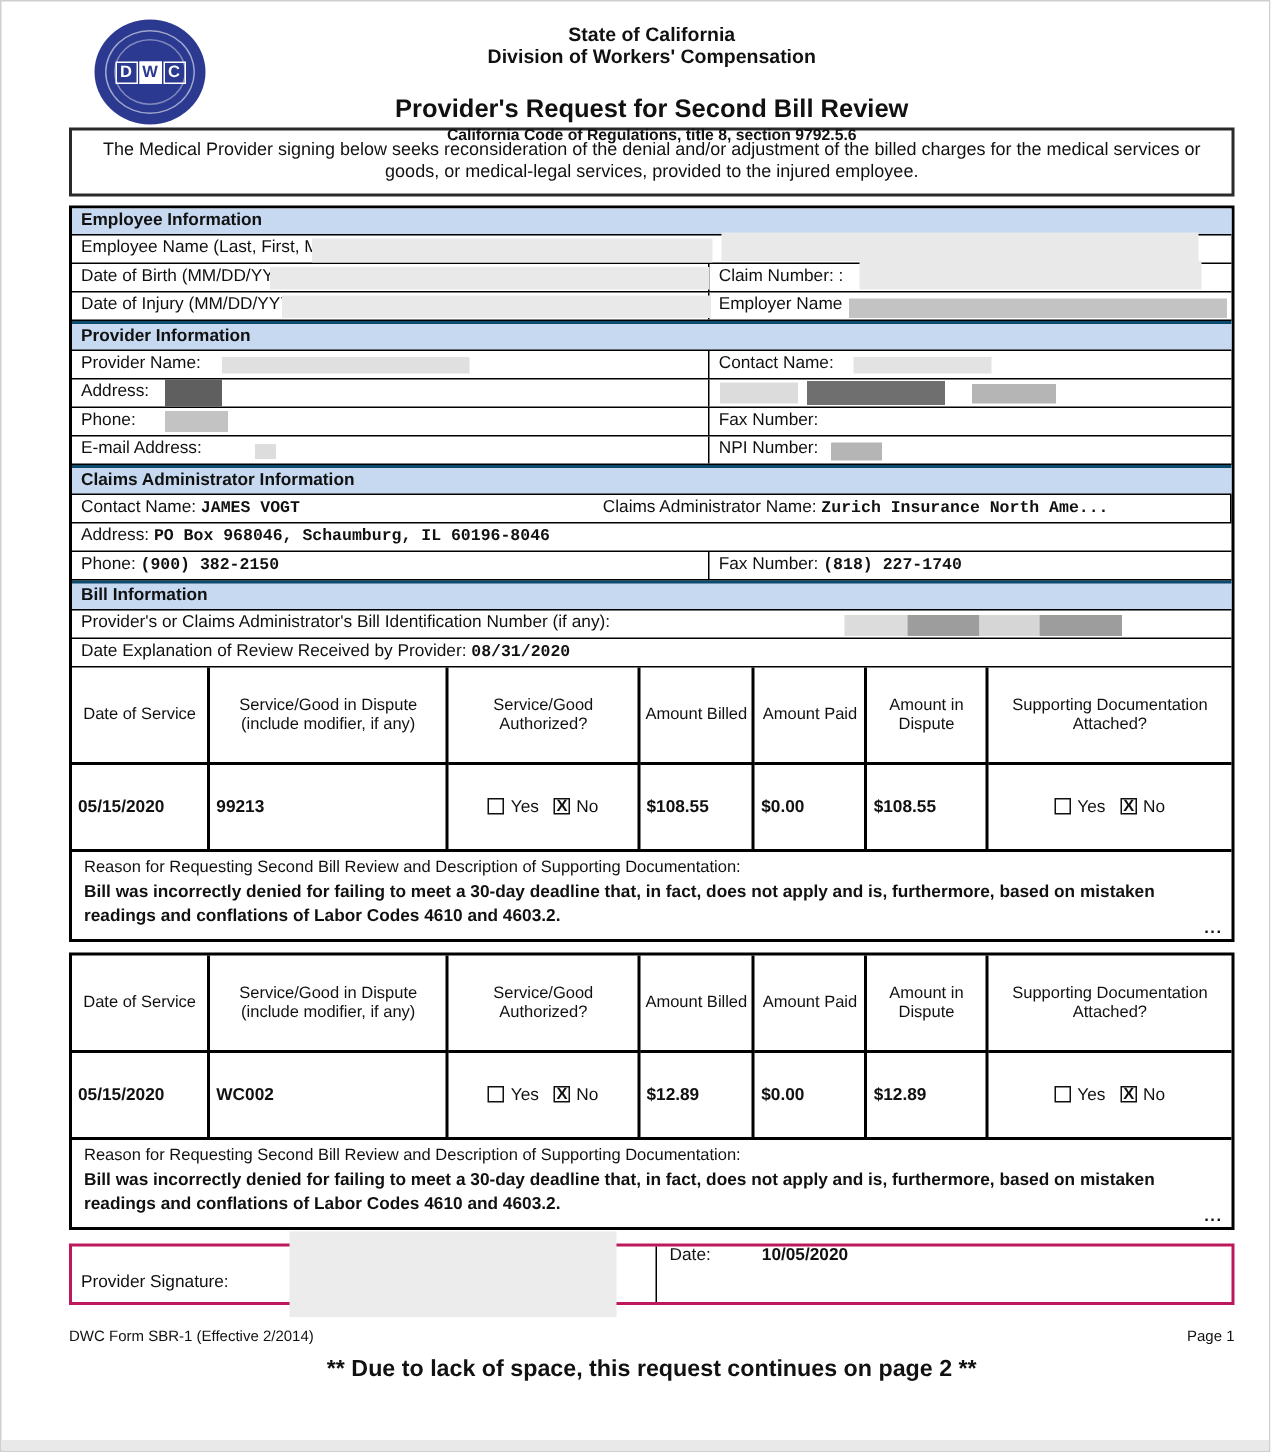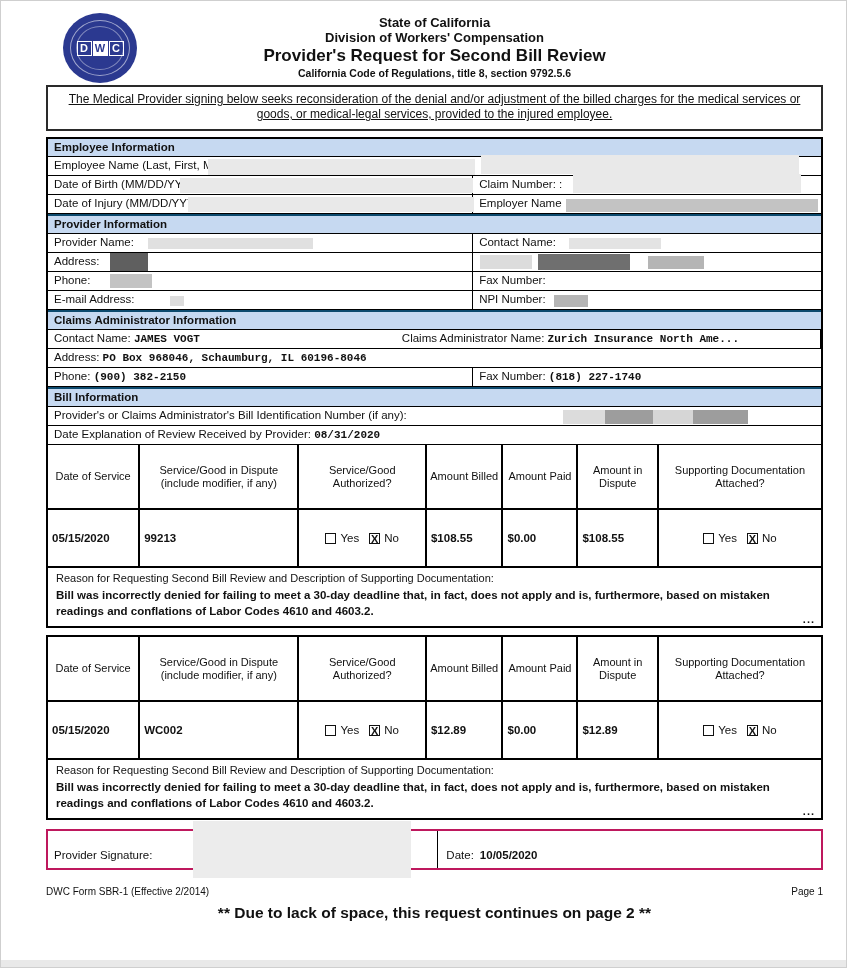--- a/index.html
+++ b/index.html
@@ -12,27 +12,27 @@
   .hdr { position:relative; padding-top:14px; height:80px; }
   .logo { position:absolute; left:62px; top:12px; width:74px; height:72px; }
   .logo-circle { width:74px; height:70px; border-radius:50%; background:#2b3990; display:flex; align-items:center; justify-content:center; position:relative; }
   .logo-circle::before { content:""; position:absolute; inset:7px; border:1px solid rgba(255,255,255,.55); border-radius:50%; }
   .logo-circle::after { content:""; position:absolute; inset:13px; border:1px solid rgba(255,255,255,.4); border-radius:50%; }
   .logo-letters { display:flex; gap:1px; z-index:2; }
   .logo-letter { width:15px; height:15px; border:1px solid #fff; color:#fff; font-size:11px; font-weight:bold; display:flex; align-items:center; justify-content:center; }
   .logo-letter.mid { background:#fff; color:#2b3990; }
   .titles { width:777px; margin:0 45px; text-align:center; }
   .t1 { font-size:13px; font-weight:bold; line-height:15px; }
-  .t3 { font-size:17px; font-weight:bold; line-height:20px; margin-top:1px; }
+  .t3 { font-size:17px; font-weight:bold; line-height:20px; margin-top:18px; }
   .t4 { font-size:10.5px; font-weight:bold; line-height:14px; }
 
   .content { width:777px; margin:0 45px; }
 
   
-  .intro-box { border:2px solid #2a2a2a; margin-top:4px; padding:5px 14px 22px; text-align:center; font-size:12px; line-height:15px; height:46px;text-decoration:underline; }
+  .intro-box { border:2px solid #2a2a2a; margin-top:4px; padding:5px 14px 22px; text-align:center; font-size:12px; line-height:15px; height:46px; }
 
   
   .block { border:2px solid #000; margin-top:6px; }
   .sec-hdr { background:#c6d9f1; font-weight:bold; font-size:11.5px; padding:2px 6px 3px; border-bottom:1.5px solid #000; }
   .sec-hdr.bt { border-top:2px solid #0c4a6e; }
   .row { display:flex; position:relative; height:19px; border-bottom:1.5px solid #000; font-size:11.5px; }
   .row:last-child { border-bottom:none; }
   .cell { padding:2px 6px 0; white-space:nowrap; overflow:visible; }
   .cell.l { flex:0 0 55%; border-right:1.5px solid #000; }
   .cell.r { flex:1; }
@@ -59,21 +59,21 @@
   .cb-gap { display:inline-block; width:10px; }
 
   .reason { border-top:2px solid #000; position:relative; padding:3px 8px 4px; min-height:60px; }
   .reason .rlabel { font-size:11px; line-height:14px; }
   .reason .rtext { font-size:11.5px; font-weight:bold; line-height:16px; margin-top:2px; }
   .reason .rmore { position:absolute; right:6px; bottom:1px; font-size:11px; font-weight:bold; letter-spacing:1px; }
 
   
   .sig-block { border:2px solid #be185d; margin-top:9px; height:41px; display:flex; position:relative; font-size:11.5px; }
   .sig-l { flex:0 0 50.5%; border-right:1.5px solid #000; display:flex; align-items:flex-end; padding:0 6px 7px; }
-  .sig-r { flex:1; display:flex; align-items:flex-end; padding:0 8px 7px; }
+  .sig-r { flex:1; display:flex; padding:0 8px 7px;gap:28px; }
   .sig-r .dval { font-weight:bold; margin-left:6px; }
 
   
   .foot { display:flex; justify-content:space-between; margin-top:16px; font-size:10px; }
   .cont { text-align:center; font-size:15.5px; font-weight:bold; margin-top:7px; }
 </style>
 </head>
 <body>
 
 <div class="page">

